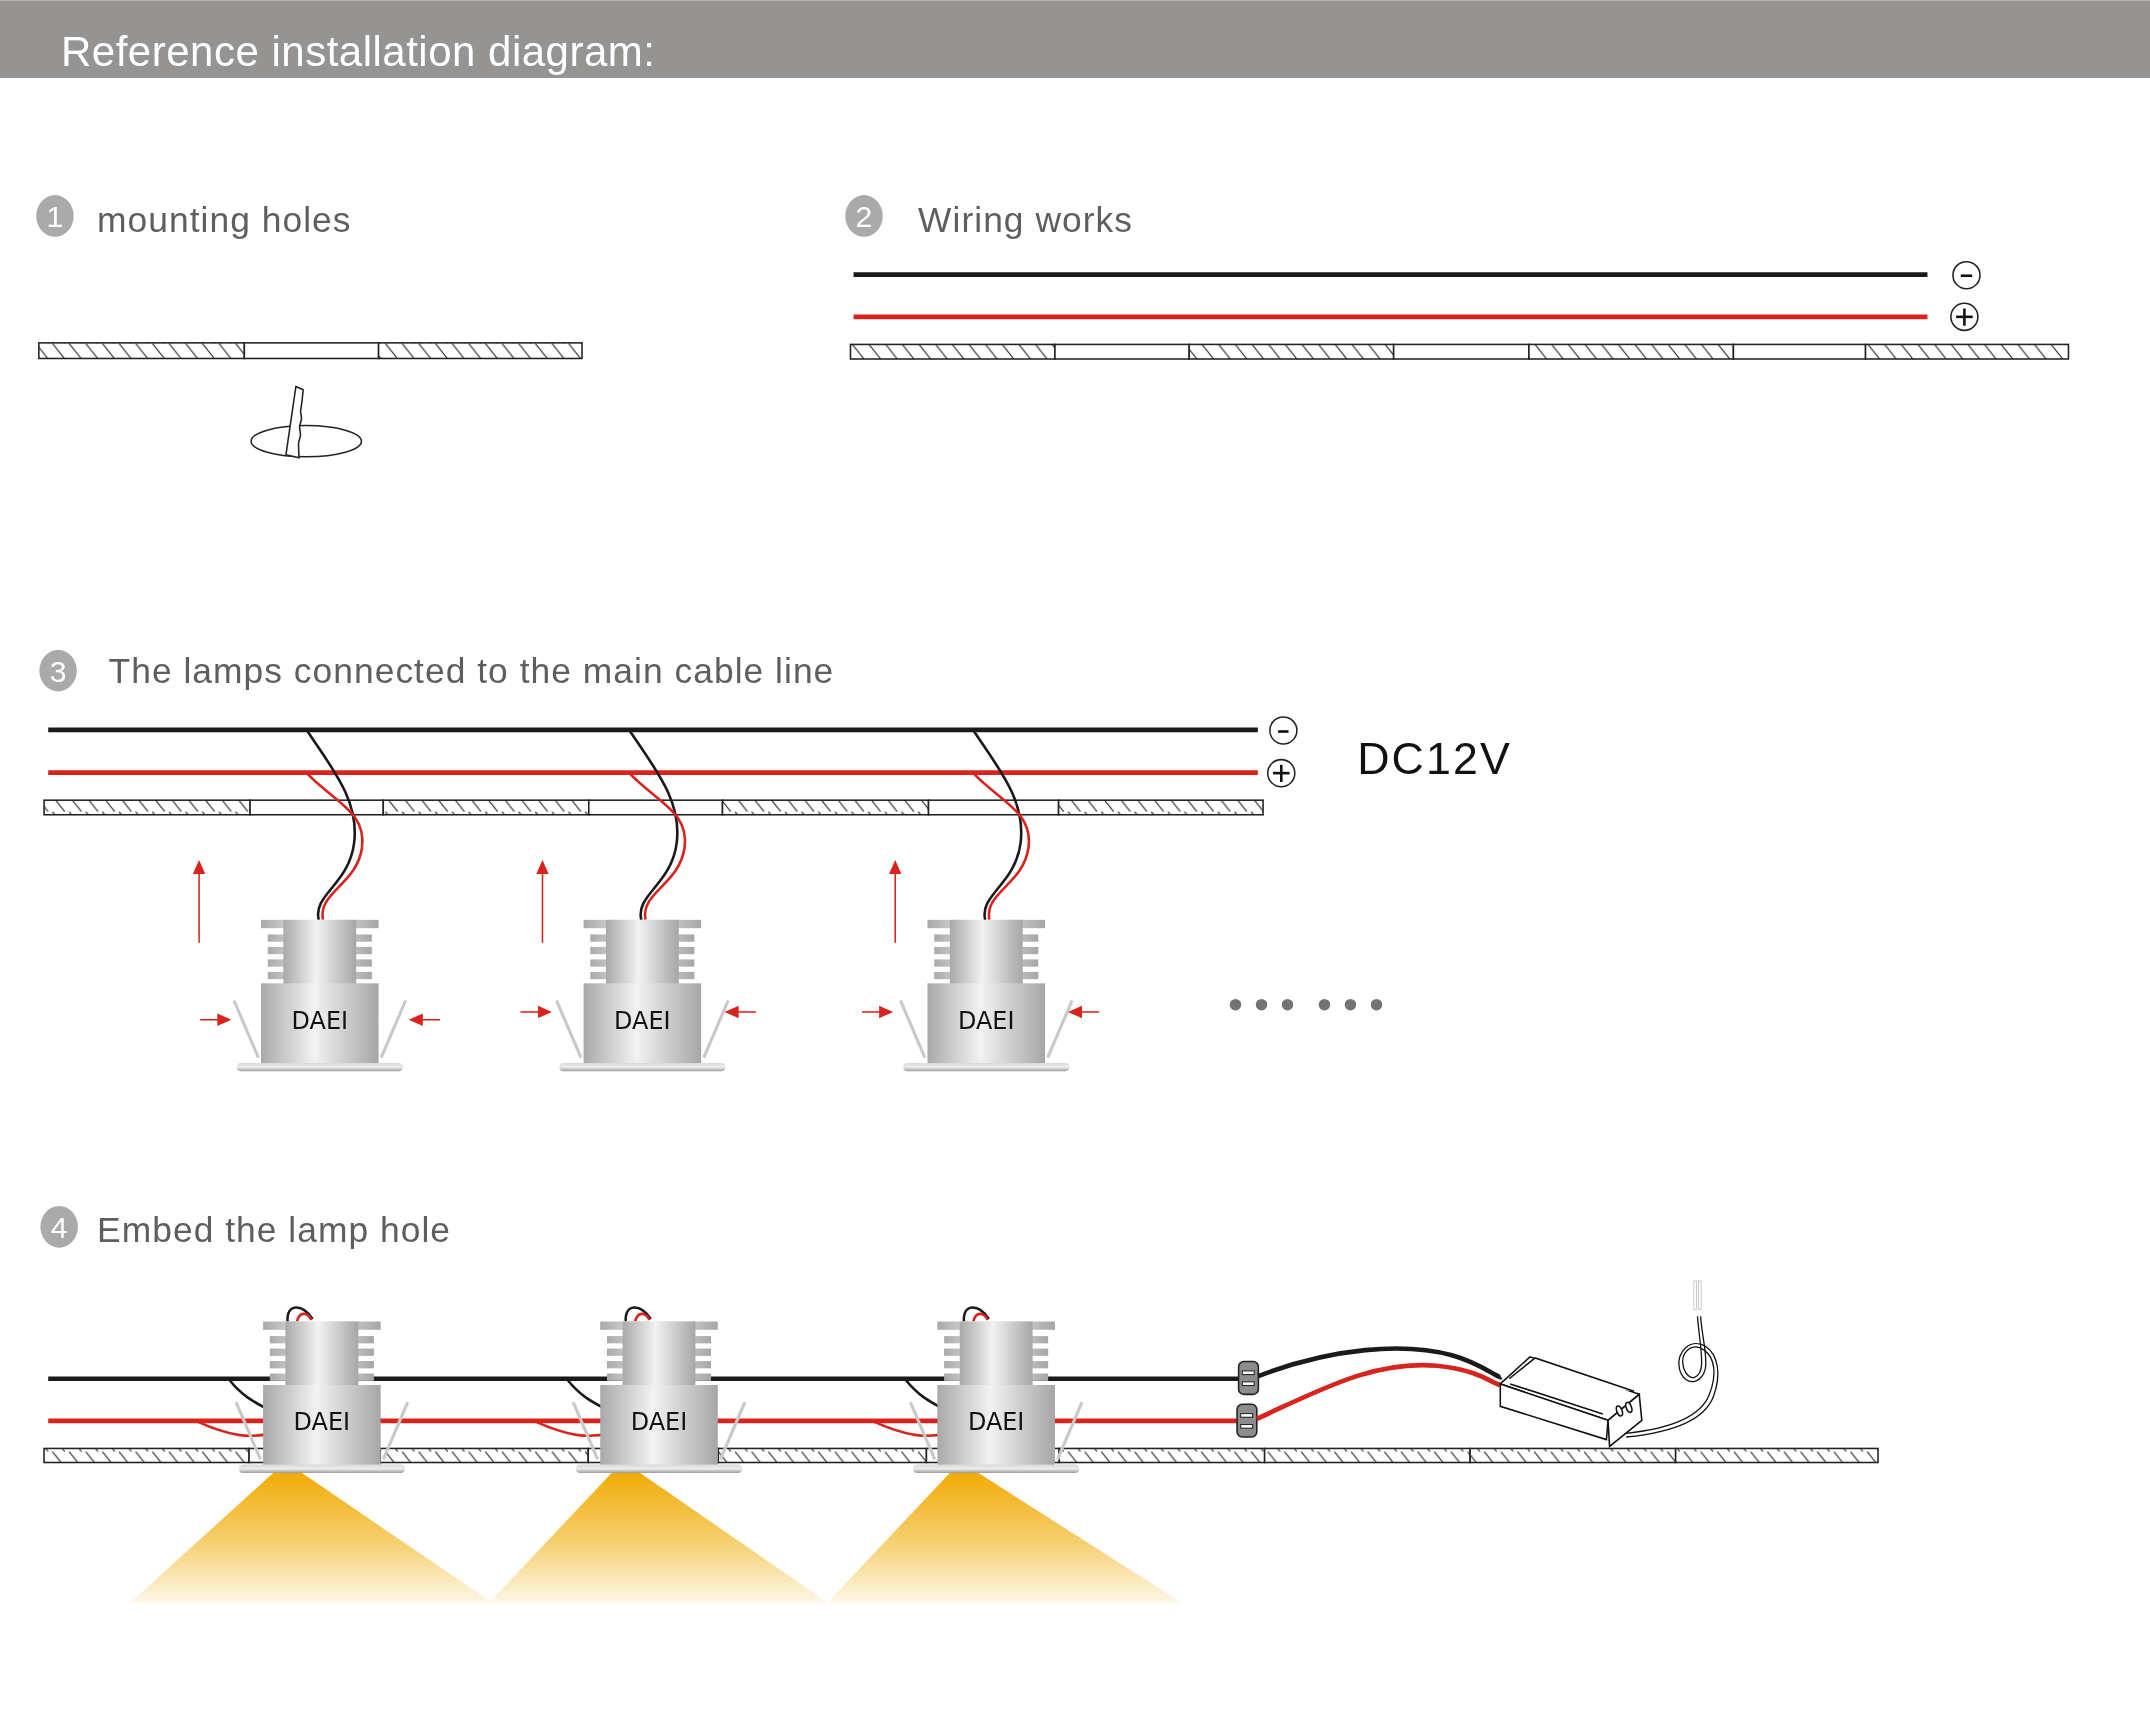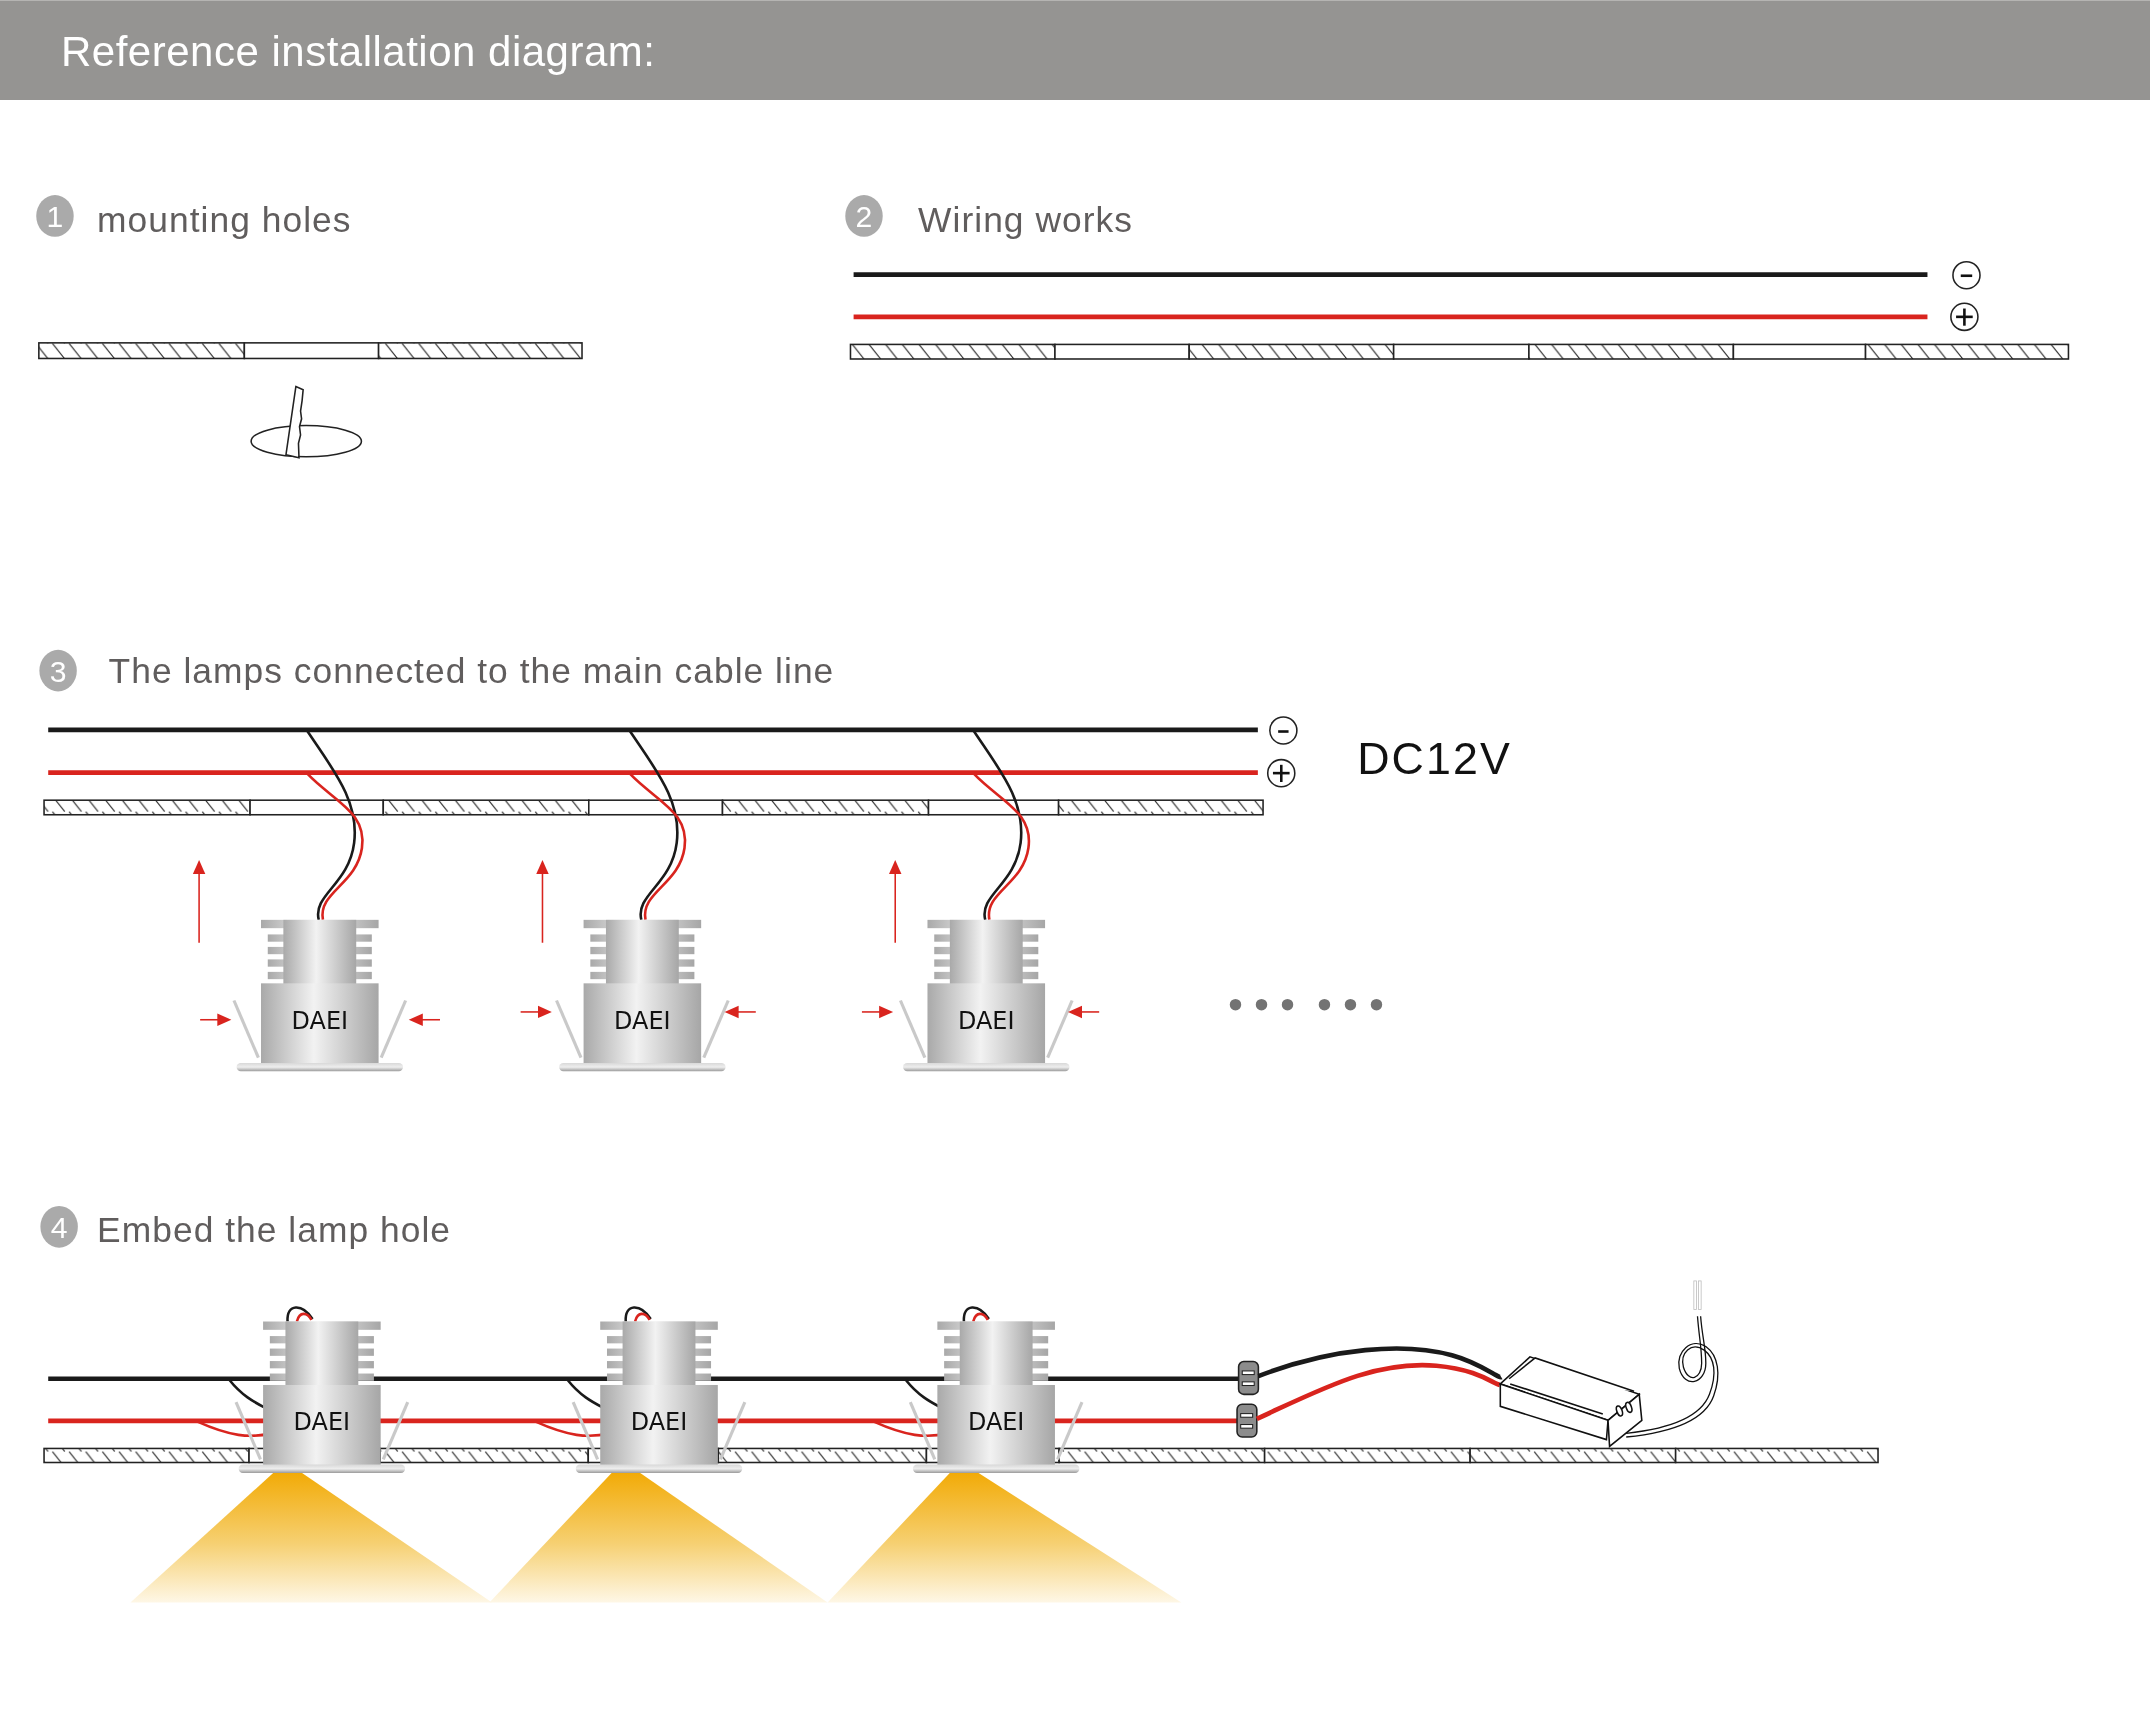--- a/index.html
+++ b/index.html
@@ -1,17 +1,17 @@
 <!DOCTYPE html>
 <html style="font-size:8.3px"><head>
 <meta charset="utf-8">
 <style>
   html, body { margin: 0; padding: 0; background: #ffffff; }
   body { width: 2151px; height: 1719px; overflow: hidden; position: relative; font-family: "Liberation Sans", sans-serif; }
-  .header { position: absolute; left: 0; top: 0; width: 2151px; height: 100px; background: #959492; border-top: 1.6px solid #b5b4b2; box-sizing: border-box; }
+  .header { position: absolute; left: 0; top: 0; width: 2151px; height: 78px; background: #959492; border-top: 1.6px solid #b5b4b2; box-sizing: border-box; }
   .header-title { position: absolute; left: 61px; top: 27px; font-size: 42px; color: #ffffff; letter-spacing: 0.5px; font-family: "Liberation Sans", sans-serif; }
   svg.diagram { position: absolute; left: 0; top: 0; }
   .step-label { font-family: "Liberation Sans", sans-serif; font-size: 68px; fill: #605d5d; letter-spacing: 2px; }
   .badge-num { font-family: "Liberation Sans", sans-serif; font-size: 58px; fill: #ffffff; text-anchor: middle; }
   .lamp-text { font-family: "DejaVu Sans", sans-serif; font-size: 46px; fill: #111111; text-anchor: middle; }
   .voltage { font-family: "Liberation Sans", sans-serif; font-size: 86px; fill: #111111; letter-spacing: 4px; }
 </style>
 </head>
 <body>
 

